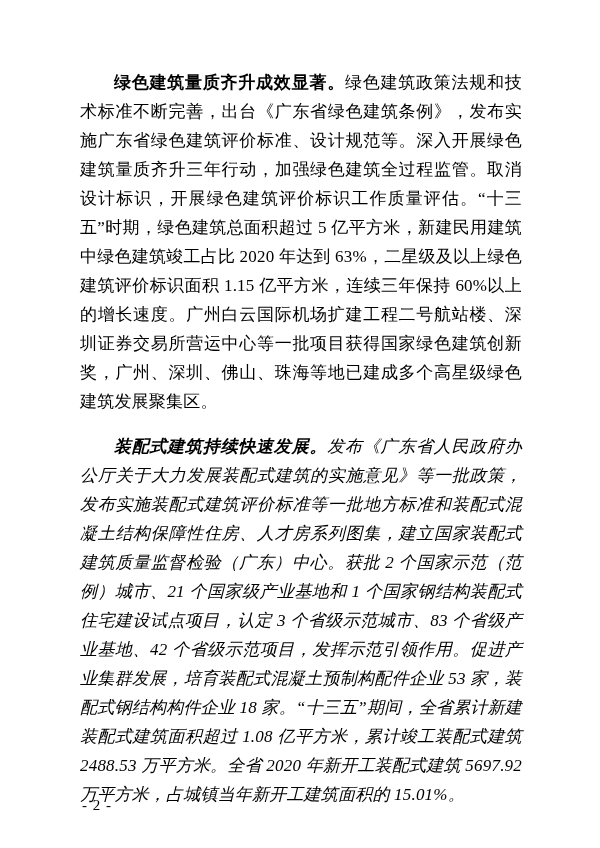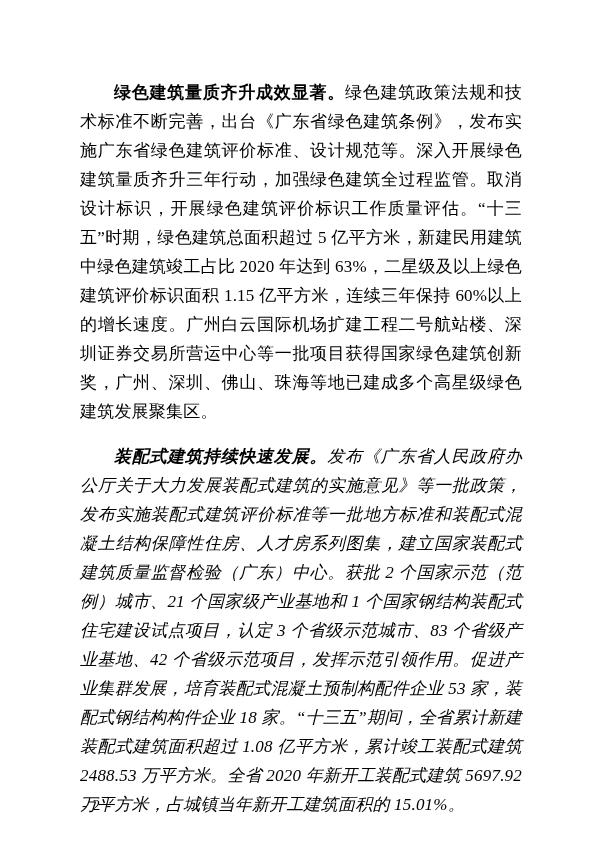--- a/index.html
+++ b/index.html
@@ -12,21 +12,21 @@
     width: 600px;
     height: 848px;
     margin: 0 auto;
     background: #ffffff;
     overflow: hidden;
     font-family: "Liberation Serif", "DejaVu Serif", serif;
     color: #000000;
   }
   .content {
     position: absolute;
-    top: 78px;
+    top: 68px;
     left: 80px;
     width: 442px;
   }
   .para {
     margin: 0;
     font-size: 17px;
     line-height: 29px;
     text-align: justify;
     text-indent: 2em;
     letter-spacing: 0.2px;

